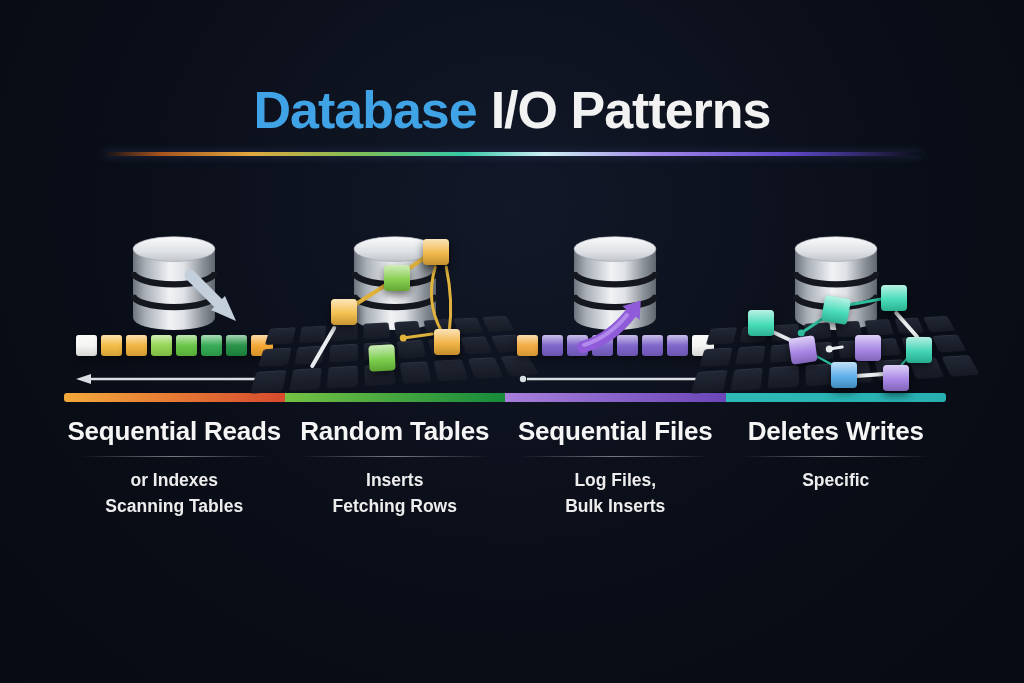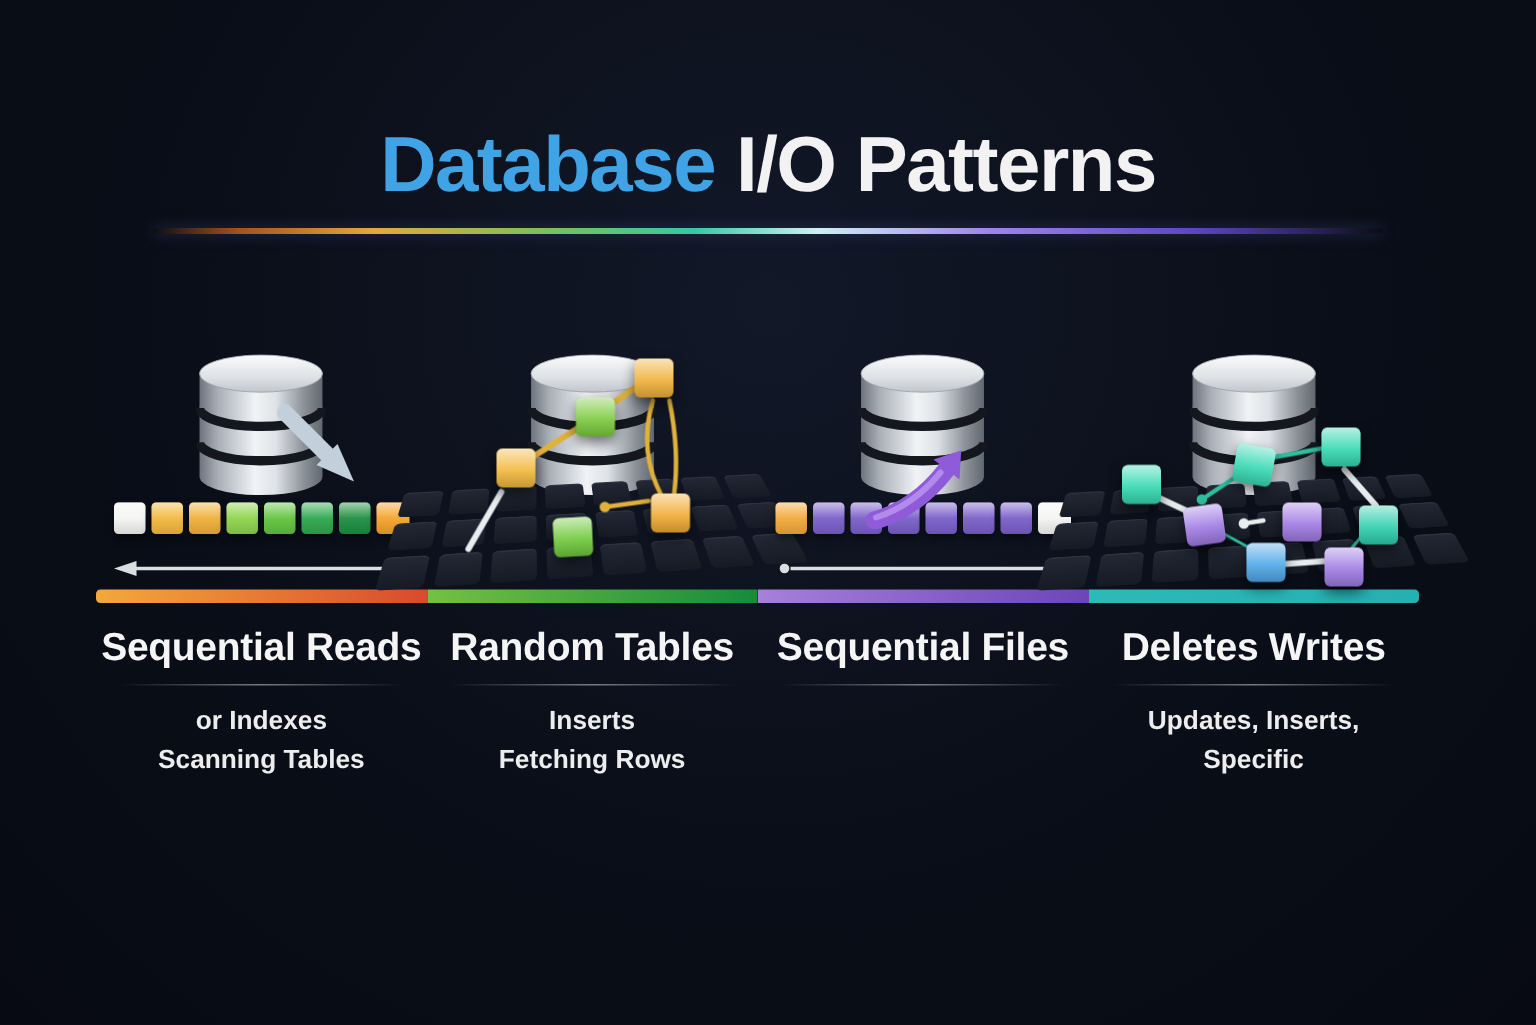--- a/index.html
+++ b/index.html
@@ -203,20 +203,24 @@
           </svg>
           <svg class="bigarrow in" viewBox="0 0 80 64">
             <path d="M6 58 Q34 50 54 24" stroke="#8f5bd9" stroke-width="12" stroke-linecap="round" fill="none"></path>
             <path d="M7 56 Q32 48 50 26" stroke="#b893ee" stroke-width="4" stroke-linecap="round" fill="none" opacity="0.85"></path>
             <polygon points="63.8,11.4 62.7,30.7 45.3,17.3" fill="#8f5bd9"></polygon>
           </svg>
         </div>
     <div class="bar" style="background: linear-gradient(90deg, rgb(168, 127, 219), rgb(106, 70, 184));"></div>
     <h2 class="heading">Sequential Files</h2>
     <div class="rule"></div>
+    <div class="subtitle">
+          <span class="sub-line">Log Files,</span>
+          <span class="sub-line">Bulk Inserts</span>
+        </div>
   </div>
 
   <div class="col">
     <div class="illus">
       <svg class="cyl" viewBox="0 0 90 106" width="86" height="101">
         <path d="M2 20 L2 44 A43 13 0 0 0 88 44 L88 20 A43 13 0 0 0 2 20 Z" fill="url(#cylSide)"></path>
         <path d="M2 44 L2 68 A43 13 0 0 0 88 68 L88 44 A43 13 0 0 0 2 44 Z" fill="url(#cylSide)"></path>
         <path d="M2 68 L2 92 A43 13 0 0 0 88 92 L88 68 A43 13 0 0 0 2 68 Z" fill="url(#cylSide)"></path>
         <path d="M2 44 A43 13 0 0 0 88 44" stroke="#14171e" stroke-width="6.5" fill="none"></path>
         <path d="M2 68 A43 13 0 0 0 88 68" stroke="#14171e" stroke-width="6.5" fill="none"></path>
@@ -266,18 +270,17 @@
           <div class="node" style="left: 155px; top: 60px; background: rgb(53, 217, 178);"></div>
           <div class="node" style="left: 129px; top: 110px; background: rgb(159, 123, 227);"></div>
           <div class="node" style="left: 180px; top: 112px; background: rgb(46, 208, 174);"></div>
           <div class="node" style="left: 105px; top: 137px; background: rgb(79, 168, 232);"></div>
           <div class="node" style="left: 157px; top: 140px; background: rgb(159, 123, 227);"></div>
         </div>
     <div class="bar" style="background: linear-gradient(90deg, rgb(45, 186, 182), rgb(39, 175, 178)); border-radius: 0px 3px 3px 0px;"></div>
     <h2 class="heading">Deletes Writes</h2>
     <div class="rule"></div>
     <div class="subtitle">
-          <span class="sub-line">Updates, Inserts,</span>
           <span class="sub-line">Specific</span>
         </div>
   </div>
 </div>
 </div>
 
 </body></html>

